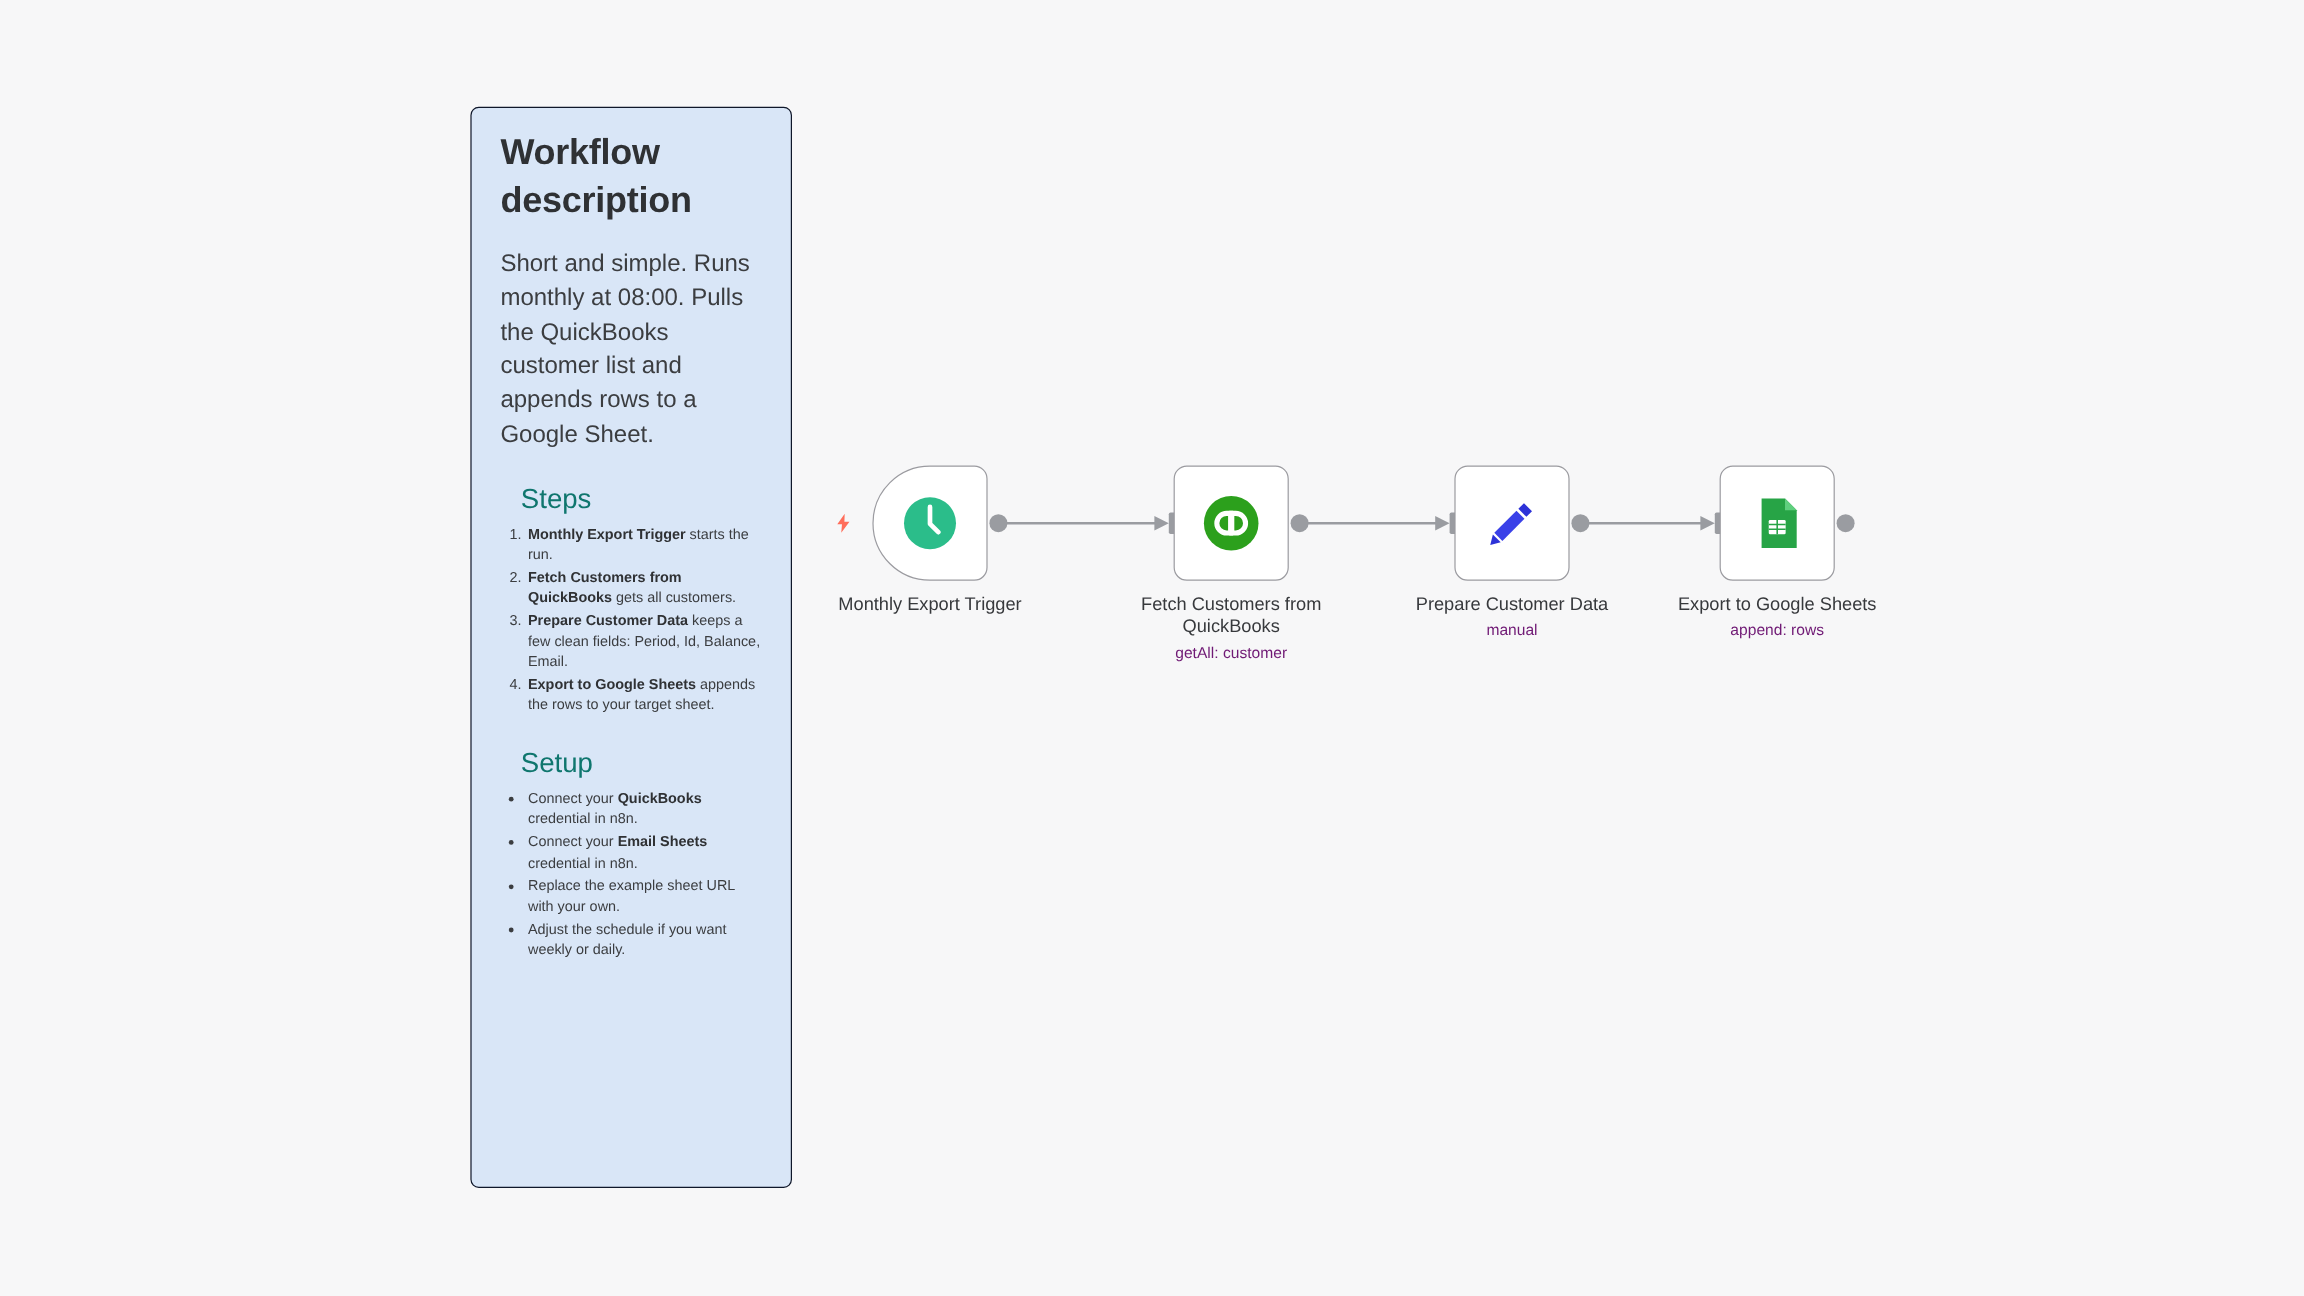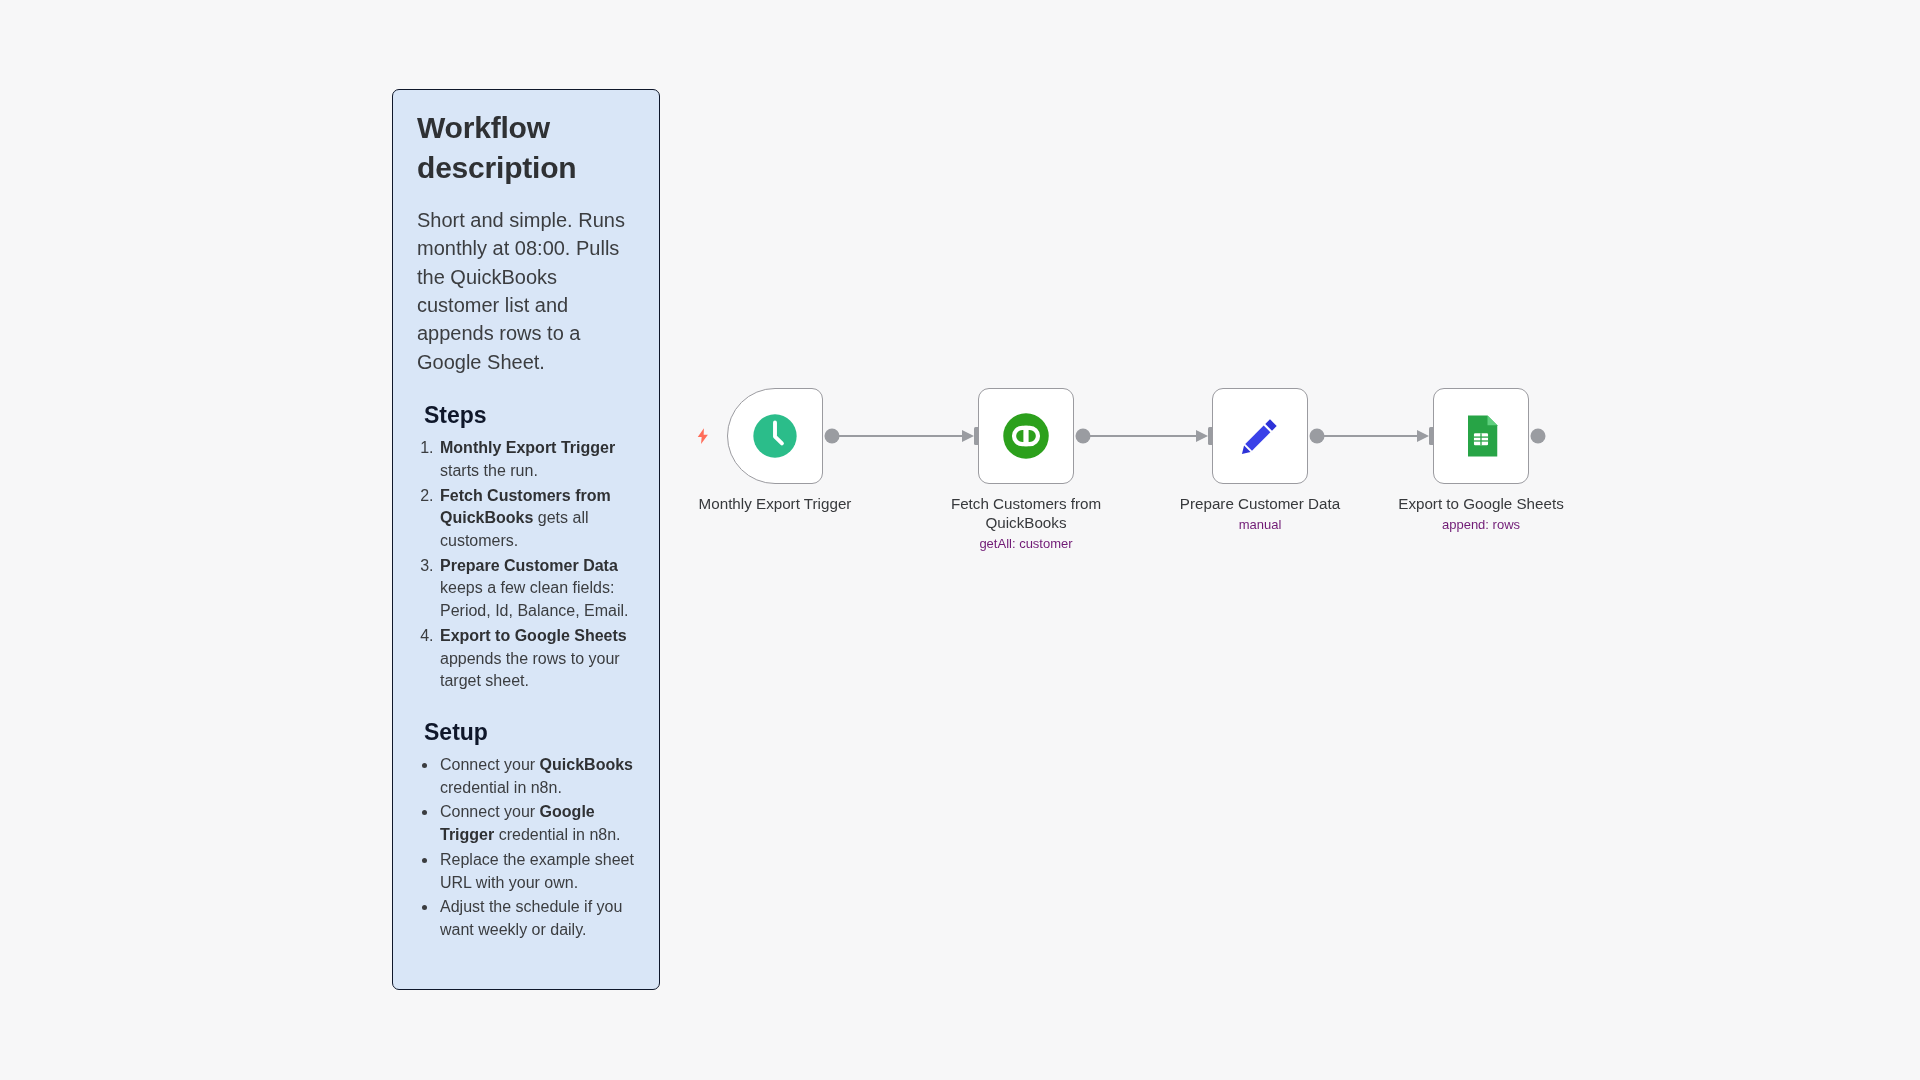--- a/index.html
+++ b/index.html
@@ -40,34 +40,34 @@
   .note-h1 {
     font-size: 30px;
     line-height: 1.33;
     font-weight: bold;
     color: #2f3134;
     margin: 0 0 18px 0;
     letter-spacing: -0.2px;
   }
   .note-h2 {
     font-size: 23px;
-    font-weight: bold;
-    color: #0f172a;
-    margin: 26px 0 8px 7px;
+    font-weight: normal;
+    color: #0f766e;
+    margin: 26px 0 8px 17px;
   }
   .note-p {
     font-size: 20px;
     line-height: 1.42;
     color: #3b3d40;
     margin: 0 0 4px 0;
   }
   .note-list {
     margin: 4px 0 0 0;
     padding-left: 21px;
-    font-size: 16px;
+    font-size: 12px;
     line-height: 1.42;
     color: #3b3d40;
   }
   .note-list li {
     margin-bottom: 2px;
     padding-left: 2px;
   }
   .note-list b { font-weight: bold; color: #2f3134; }
 
   
@@ -140,21 +140,21 @@
             <li><b>Fetch Customers from QuickBooks</b><span> gets all customers.</span></li>
             <li><b>Prepare Customer Data</b><span> keeps a few clean fields: Period, Id, Balance, Email.</span></li>
             <li><b>Export to Google Sheets</b><span> appends the rows to your target sheet.</span></li>
           </ol>
         </div>
 
         <div>
           <div class="note-h2">Setup</div>
           <ul class="note-list">
             <li><span>Connect your </span><b>QuickBooks</b><span> credential in n8n.</span></li>
-            <li><span>Connect your </span><b>Google Trigger</b><span> credential in n8n.</span></li>
+            <li><span>Connect your </span><b>Email Sheets</b><span> credential in n8n.</span></li>
             <li><span>Replace the example sheet URL with your own.</span></li>
             <li><span>Adjust the schedule if you want weekly or daily.</span></li>
           </ul>
         </div>
 
       </div>
 
     </div>
   </div>
 

